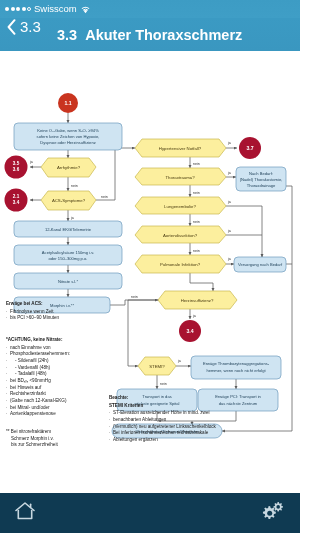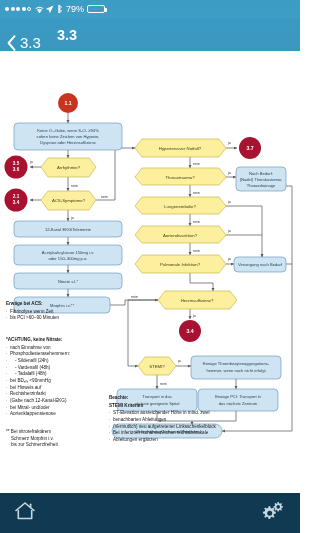--- a/index.html
+++ b/index.html
@@ -33,21 +33,21 @@
   .battery::after {
     content:""; position: absolute; right: -3px; top: 2px;
     width: 2px; height: 4px; background: #fff; border-radius: 0 1px 1px 0;
   }
   .battfill { height: 100%; background: #fff; border-radius: 1px; }
 
   
   .navbar {
     position: absolute; top: 18px; left: 0; width: 300px; height: 33px;
     background: linear-gradient(180deg,#3b9ac3 0%,#3a97c0 100%);
-    display: flex; align-items: flex-end; color: #fff;
+    display: flex; align-items: flex-start; color: #fff;
   }
   .back-btn { display: flex; align-items: center; gap: 4px; padding-left: 7px; cursor: pointer; }
   .chev { width: 9px; height: 16px; }
   .back-label { font-size: 15px; }
   .nav-title {
     position: absolute; left: 57px; top: 0; height: 33px;
     display: flex; align-items: center; gap: 8px;
     font-size: 14.5px; font-weight: bold; white-space: nowrap;
   }
   .nav-num { font-weight: bold; }
@@ -100,56 +100,43 @@
 
   <div class="statusbar">
     <div class="sb-left">
       <span class="dots">
         <span class="dot"></span>
           <span class="dot"></span>
           <span class="dot"></span>
           <span class="dot"></span>
           <span class="dot hollow"></span>
       </span>
+      <span class="carrier">Swisscom</span>
       <span class="wifi">
         <svg width="11" height="9" viewBox="0 0 11 9">
             <path d="M5.5 8.2 L3.5 5.6 Q5.5 4.2 7.5 5.6 Z" fill="#fff"></path>
             <path d="M1.9 3.6 Q5.5 0.8 9.1 3.6" stroke="#fff" stroke-width="1.1" fill="none"></path>
             <path d="M3.1 5.1 Q5.5 3.2 7.9 5.1" stroke="#fff" stroke-width="1" fill="none"></path>
           </svg>
       </span>
-    </div>
-    <div class="sb-right">
-      <span class="loc">
-        <svg width="9" height="9" viewBox="0 0 9 9">
-            <path d="M8.5 .6 L.7 4.1 L3.8 5.0 L4.9 8.3 Z" fill="#fff"></path>
-          </svg>
-      </span>
-      <span class="bt">
-        <svg width="6" height="10" viewBox="0 0 6 10">
-            <path d="M2 1 L4.6 3.2 L2 5.2 L2 1 M2 5.2 L4.6 7 L2 9 Z" stroke="#fff" stroke-width=".9" fill="none"></path>
-            <path d="M2 1 L2 9" stroke="#fff" stroke-width=".9"></path>
-          </svg>
-      </span>
-      <span class="battpct">79%</span>
-      <span class="battery"><span class="battfill" style="width:79%"></span></span>
     </div>
   </div>
 
   <div class="navbar">
     <div class="back-btn">
       <span class="chev">
         <svg width="9" height="16" viewBox="0 0 9 16">
             <path d="M7.5 1.2 L1.6 8 L7.5 14.8" stroke="#fff" stroke-width="2" fill="none" stroke-linecap="round" stroke-linejoin="round"></path>
           </svg>
       </span>
       <span class="back-label">3.3</span>
     </div>
     <div class="nav-title">
       <span class="nav-num">3.3</span>
+      <span>Akuter Thoraxschmerz</span>
     </div>
   </div>
 
   <div class="content">
     <div class="chartwrap">
 
       <svg class="flow" width="300" height="442" viewBox="0 0 300 442">
 
         <g>
 

